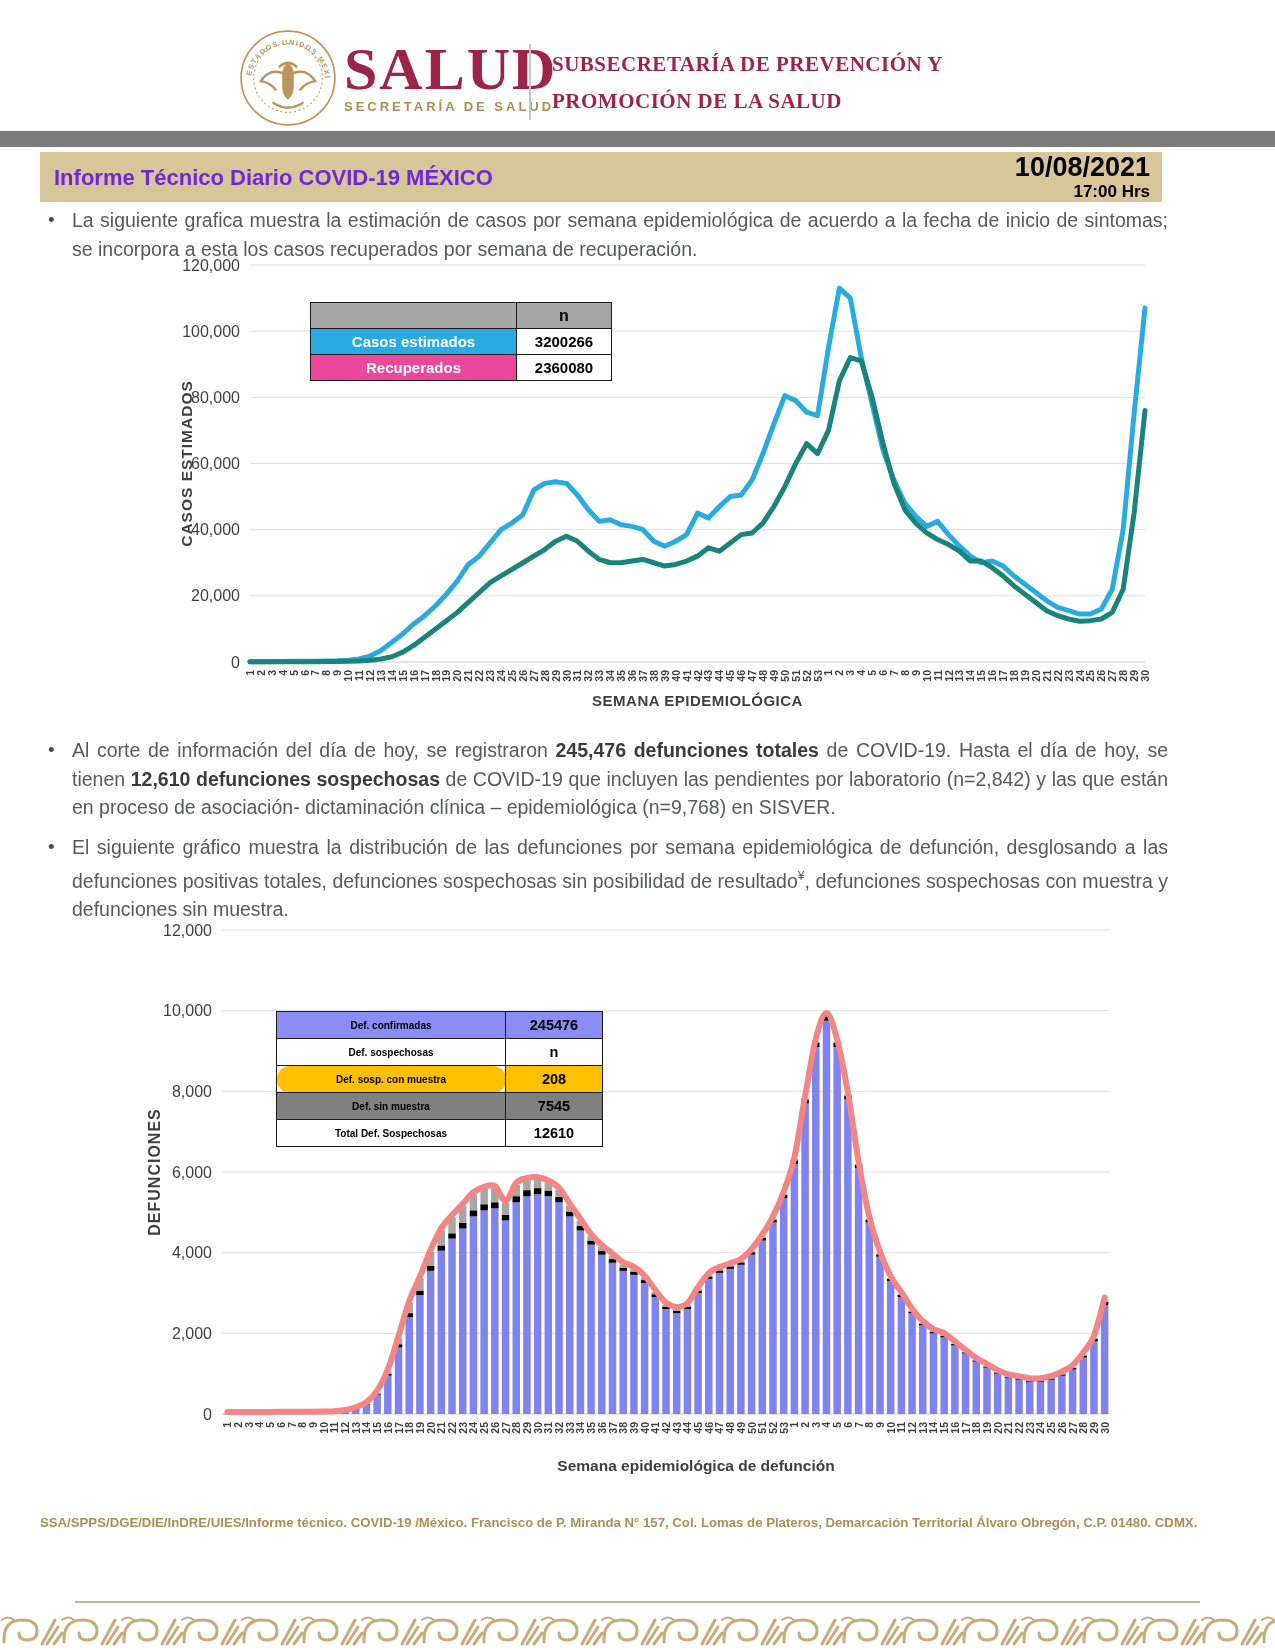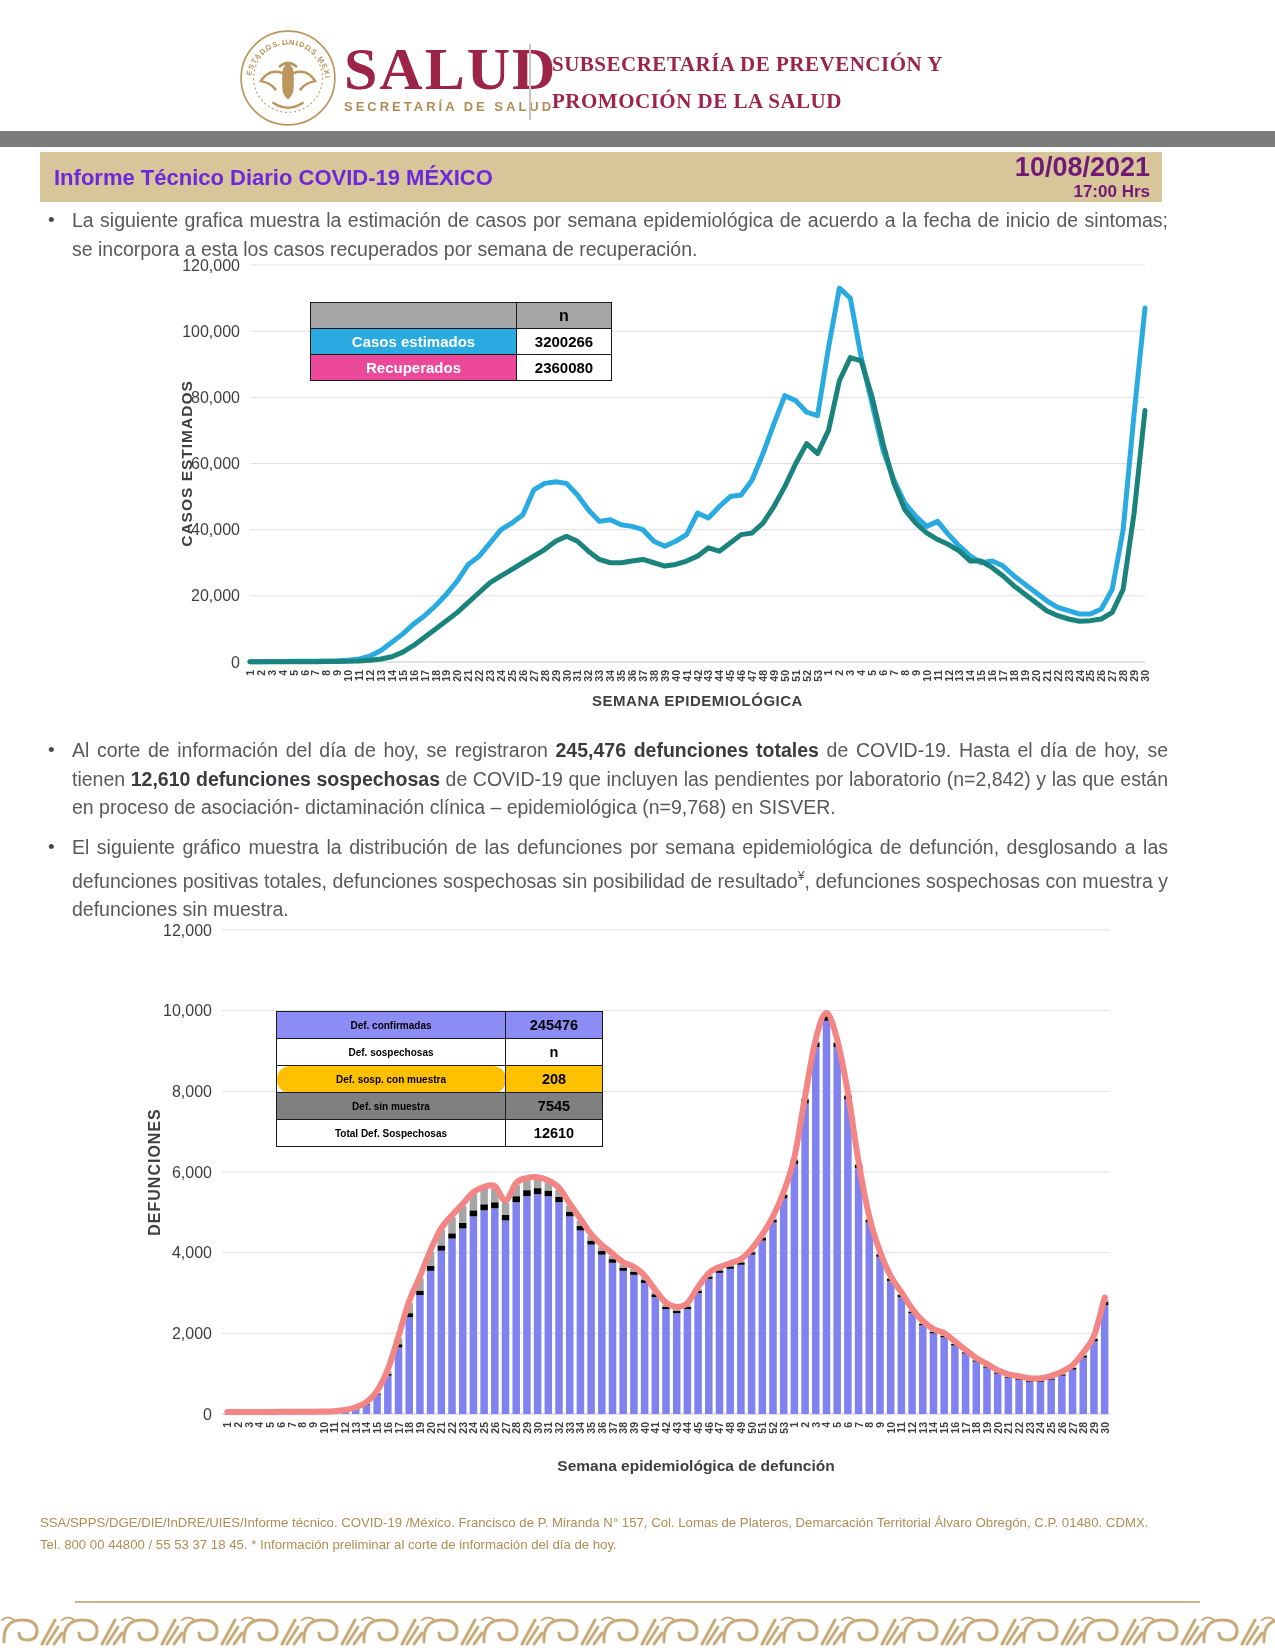--- a/index.html
+++ b/index.html
@@ -12,21 +12,21 @@
   .salud-wordmark{font-family:"Liberation Serif",serif;font-weight:bold;font-size:60px;
                   color:#9D2449;letter-spacing:2px;line-height:52px;}
   .secretaria-label{font-size:13px;font-weight:bold;color:#B08C55;letter-spacing:3px;margin-top:4px;}
   .header-divider{position:absolute;left:529px;top:44px;width:2px;height:76px;background:#c6c6c6;}
   .subsec{position:absolute;left:552px;top:46px;font-family:"Liberation Serif",serif;
           font-weight:bold;font-size:21px;color:#9D2449;line-height:37px;letter-spacing:0.5px;}
   .gray-band{position:absolute;left:0;top:131px;width:1275px;height:16px;background:#7C7C7C;}
   
   .title-bar{position:absolute;left:40px;top:152px;width:1122px;height:50px;background:#D8C59A;}
   .doc-title{position:absolute;left:14px;top:13px;font-size:22px;font-weight:bold;color:#6d28d9;}
-  .date-block{position:absolute;right:12px;top:0px;text-align:right;color:#701a75;font-weight:bold;}
+  .date-block{position:absolute;right:12px;top:0px;text-align:right;color:#000000;font-weight:bold;}
   .date-line{font-size:27px;line-height:30px;}
   .time-line{font-size:17px;line-height:19px;}
   
   .bullet{position:absolute;color:#58595B;font-size:19.5px;line-height:28.5px;text-align:justify;}
   .bullet .dot{position:absolute;left:-24px;top:0px;font-size:19px;color:#4a4a4a;}
   .bullet .b{font-weight:bold;color:#3B3B3D;}
   .bullet sup{font-size:12px;}
   #bullet1{left:72px;top:206px;width:1096px;}
   #bullet2{left:72px;top:736px;width:1096px;}
   #bullet3{left:72px;top:833px;width:1096px;}
@@ -39,21 +39,21 @@
   #table1{left:310px;top:302px;}
   #table2{left:276px;top:1011px;}
   .ovl-table td{border:1.6px solid #1a1a1a;text-align:center;font-weight:bold;padding:0;}
   #table1 td.h{background:#A6A6A6;color:#000;height:22px;font-size:16px;}
   #table1 td.lbl{width:205px;height:25px;color:#fff;font-size:15px;}
   #table1 td.val{width:94px;height:25px;background:#fff;color:#000;font-size:15px;}
   #table2 td.lbl{width:228px;height:26px;font-size:10px;}
   #table2 td.val{width:96px;height:26px;font-size:14.5px;}
   
   .footer{position:absolute;left:40px;top:1512px;width:1170px;color:#B08D55;
-          font-size:13.2px;font-weight:normal;line-height:22px;}
+          font-size:13.2px;font-weight:bold;line-height:22px;}
   .gold-hr{position:absolute;left:75px;top:1601px;width:1125px;height:2px;background:#CDB488;}
   #band{position:absolute;left:0;top:1612px;width:1275px;height:36px;}
 </style>
 </head>
 <body>
 
 <div class="page">
 
   <div class="brand">
     <svg class="emblem" viewBox="0 0 96 96">
@@ -573,21 +573,20 @@
         </tr>
         <tr>
           <td class="lbl" style="background: rgb(255, 255, 255); color: rgb(0, 0, 0);">Total Def. Sospechosas</td>
           <td class="val" style="background: rgb(255, 255, 255); color: rgb(0, 0, 0);">12610</td>
         </tr>
       </tbody>
     </table>
 
   <div class="footer">
     <div>SSA/SPPS/DGE/DIE/InDRE/UIES/Informe técnico. COVID-19 /México. Francisco de P. Miranda N° 157, Col. Lomas de Plateros, Demarcación Territorial Álvaro Obregón, C.P. 01480. CDMX.</div>
-    <div>Tel. 800 00 44800 / 55 53 37 18 45. * Información preliminar al corte de información del día de hoy.</div>
   </div>
   <div class="gold-hr"></div>
   <svg id="band" viewBox="0 0 1275 36">
       <g transform="translate(0,0)" stroke="#C29F66" fill="none" stroke-width="3" stroke-linecap="round" opacity="0.88">
         <path d="M4,30 q-1,-22 18,-22 q15,0 15,11 q0,9 -10,9 q-8,0 -8,-7"></path>
         <path d="M42,32 l13,-24 m-8,24 l11,-17 m-4,17 l8,-11"></path>
         <path d="M2,8 q6,-5 12,0" stroke-width="2"></path>
       </g>
       <g transform="translate(60,0)" stroke="#C29F66" fill="none" stroke-width="3" stroke-linecap="round" opacity="0.88">
         <path d="M4,30 q-1,-22 18,-22 q15,0 15,11 q0,9 -10,9 q-8,0 -8,-7"></path>

